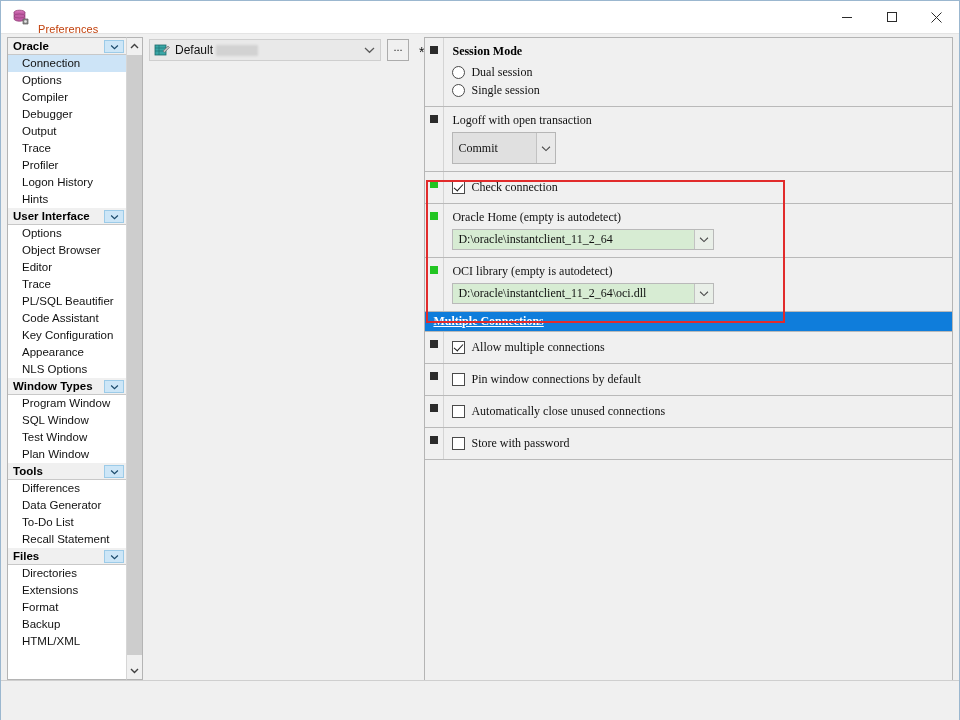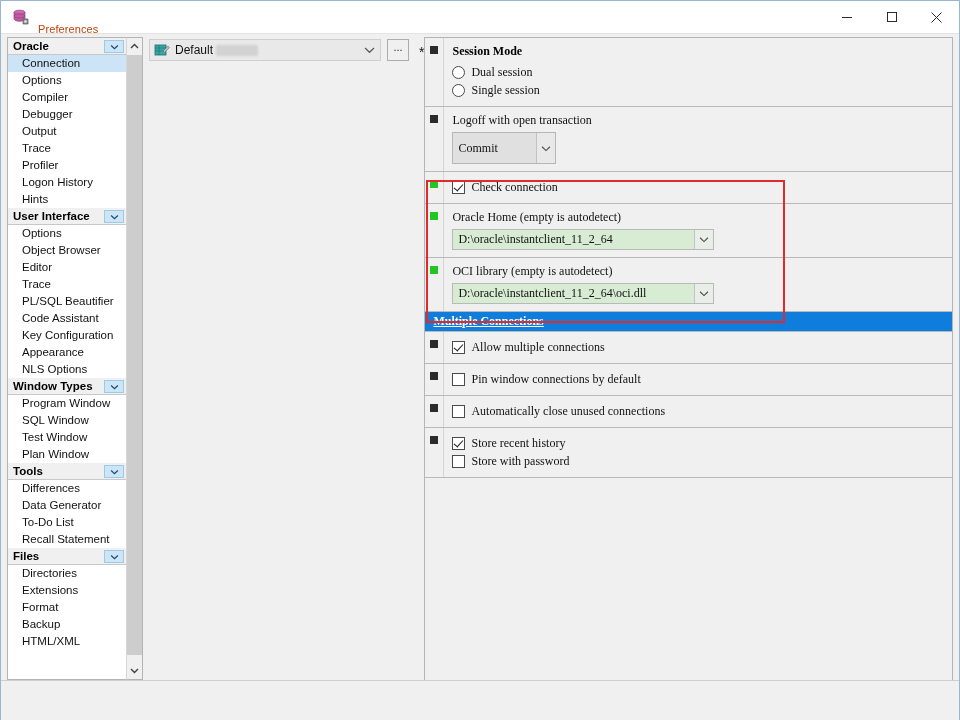--- a/index.html
+++ b/index.html
@@ -667,24 +667,20 @@
                 <span>Automatically close unused connections</span>
               </div>
             </div>
           </div>
           <div class="opt-row">
             <div class="gutter">
               <div class="marker"></div>
             </div>
             <div class="row-content">
               <div class="check-line">
-                <span class="check-mark on"></span>
-                <span>Store recent history</span>
-              </div>
-              <div class="check-line">
                 <span class="check-mark"></span>
                 <span>Store with password</span>
               </div>
             </div>
           </div>
           <div class="blank-fill" style="height: 200px;"></div>
           <div class="annot-rect" style="left:1px; top:142px; width:359px; height:143px;"></div>
       </div>
 
     </div>

